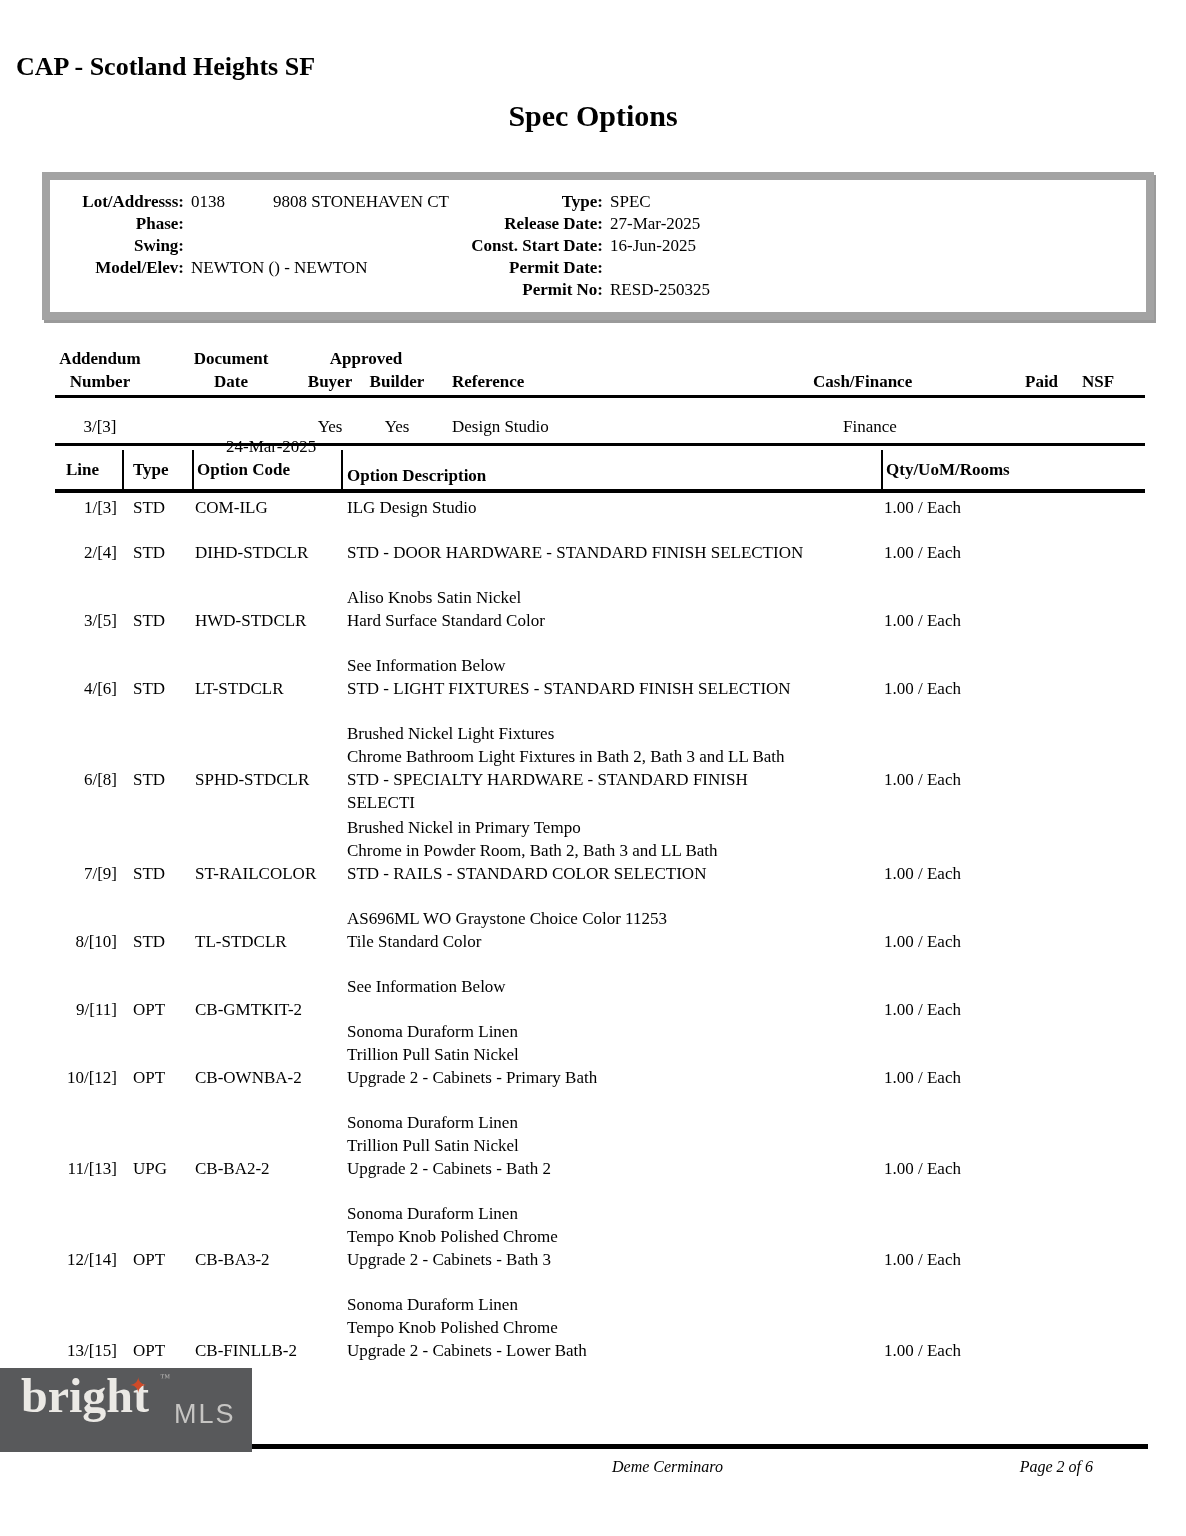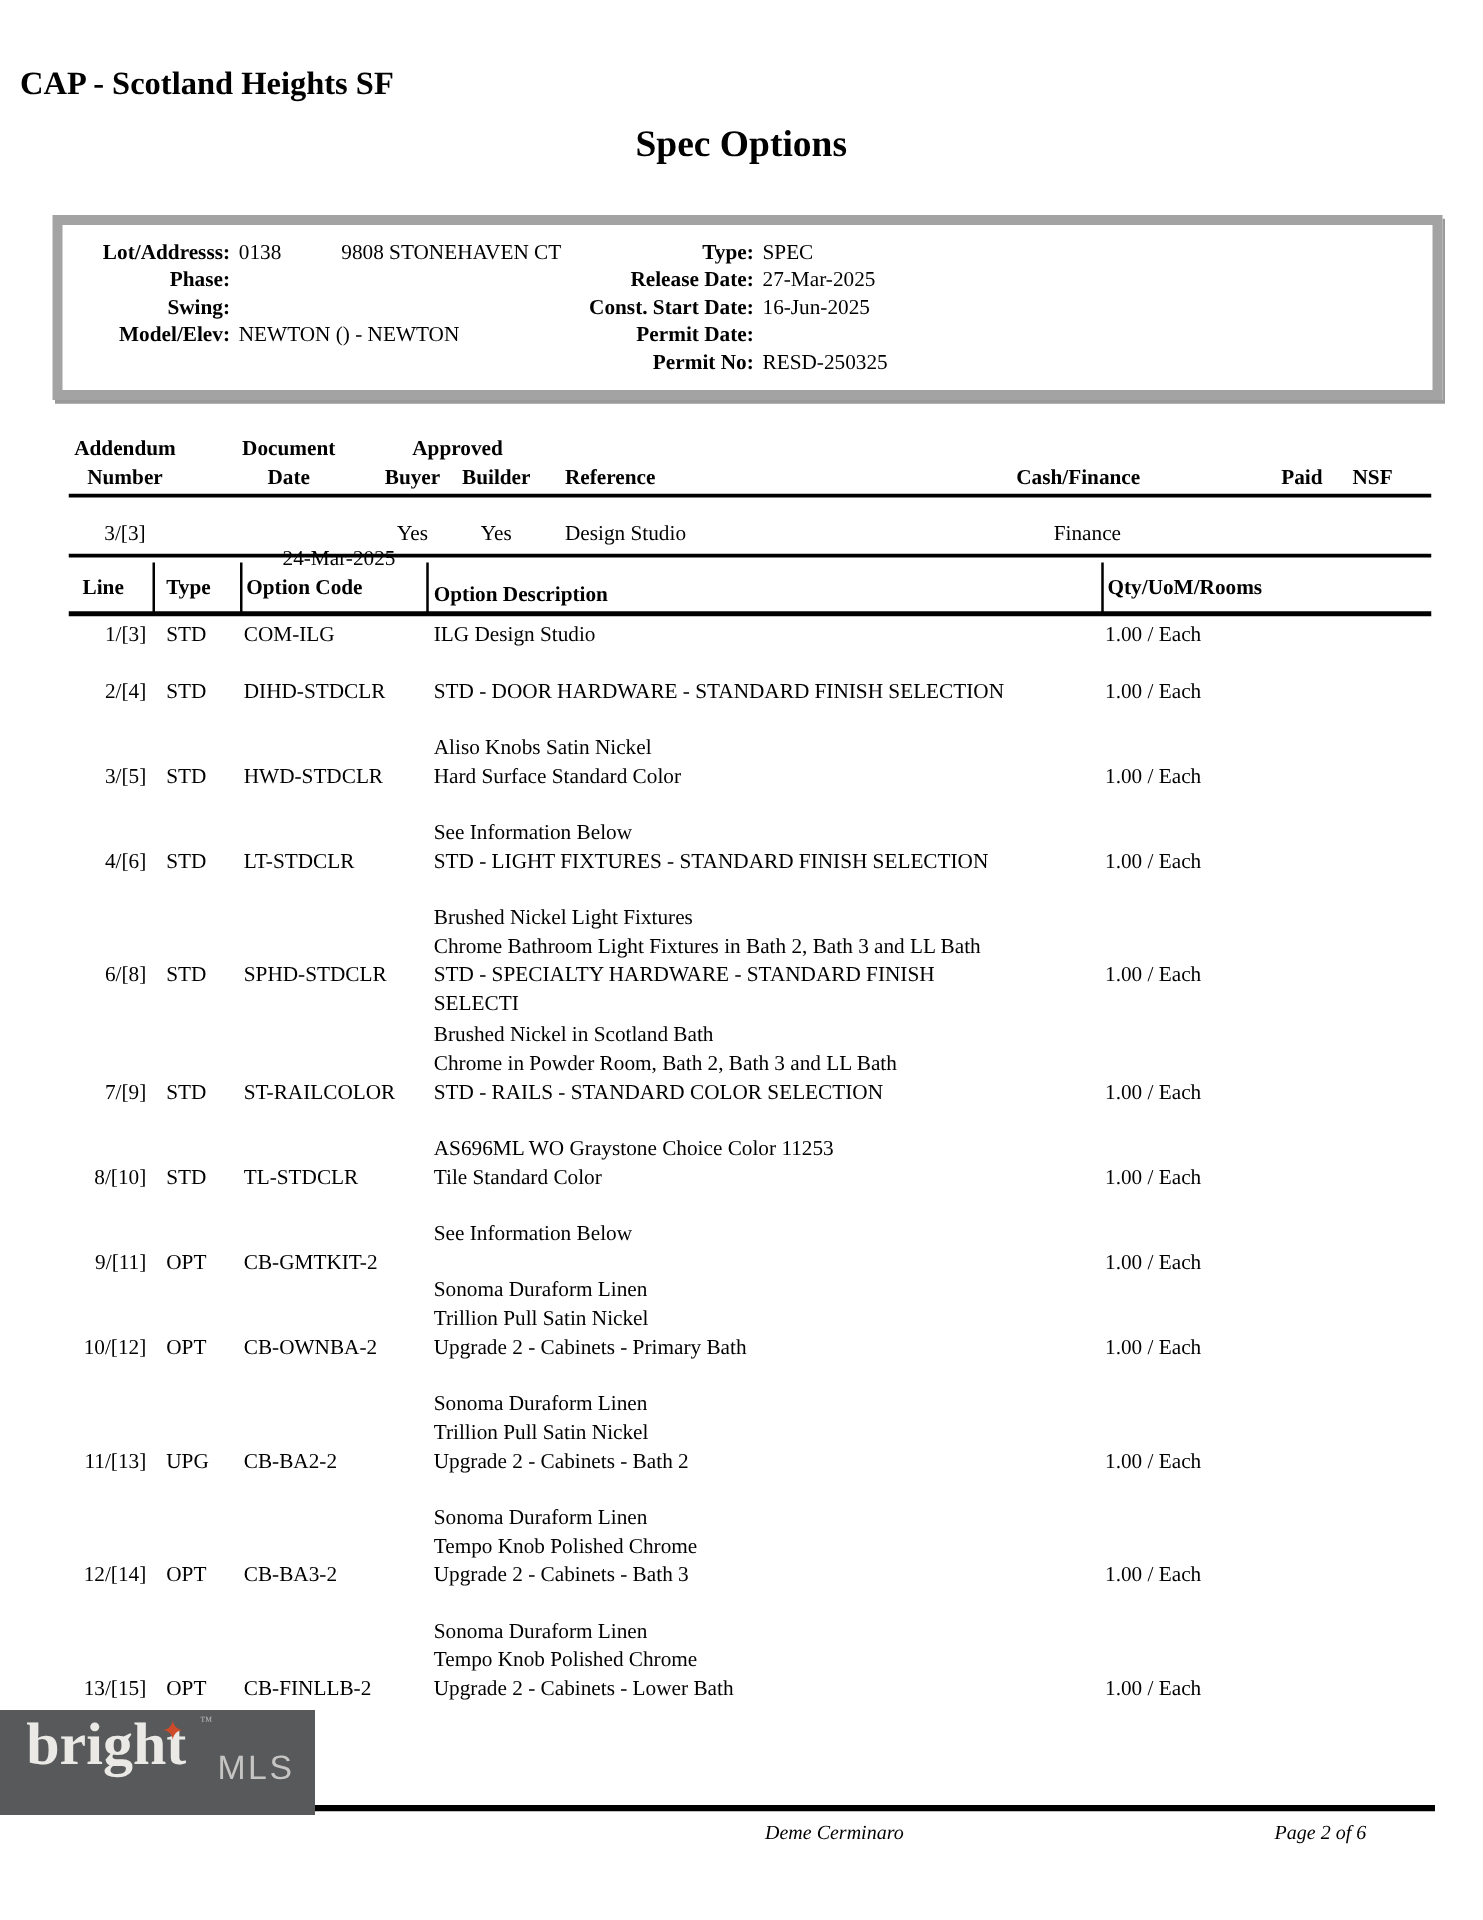--- a/index.html
+++ b/index.html
@@ -172,21 +172,21 @@
           <span class="cell-type">STD</span>
           <span class="cell-code">SPHD-STDCLR</span>
           <div class="cell-desc">
             <div class="desc-line">STD - SPECIALTY HARDWARE - STANDARD FINISH</div>
             <div class="desc-line">SELECTI</div>
           </div>
           <span class="cell-qty">1.00 / Each</span>
         </div>
       </div>
       <div class="row-block tight">
-        <div class="pre-line">Brushed Nickel in Scotland Bath</div>
+        <div class="pre-line">Brushed Nickel in Primary Tempo</div>
         <div class="pre-line">Chrome in Powder Room, Bath 2, Bath 3 and LL Bath</div>
         <div class="row-main">
           <span class="cell-line">7/[9]</span>
           <span class="cell-type">STD</span>
           <span class="cell-code">ST-RAILCOLOR</span>
           <div class="cell-desc">
             <div class="desc-line">STD - RAILS - STANDARD COLOR SELECTION</div>
           </div>
           <span class="cell-qty">1.00 / Each</span>
         </div>

